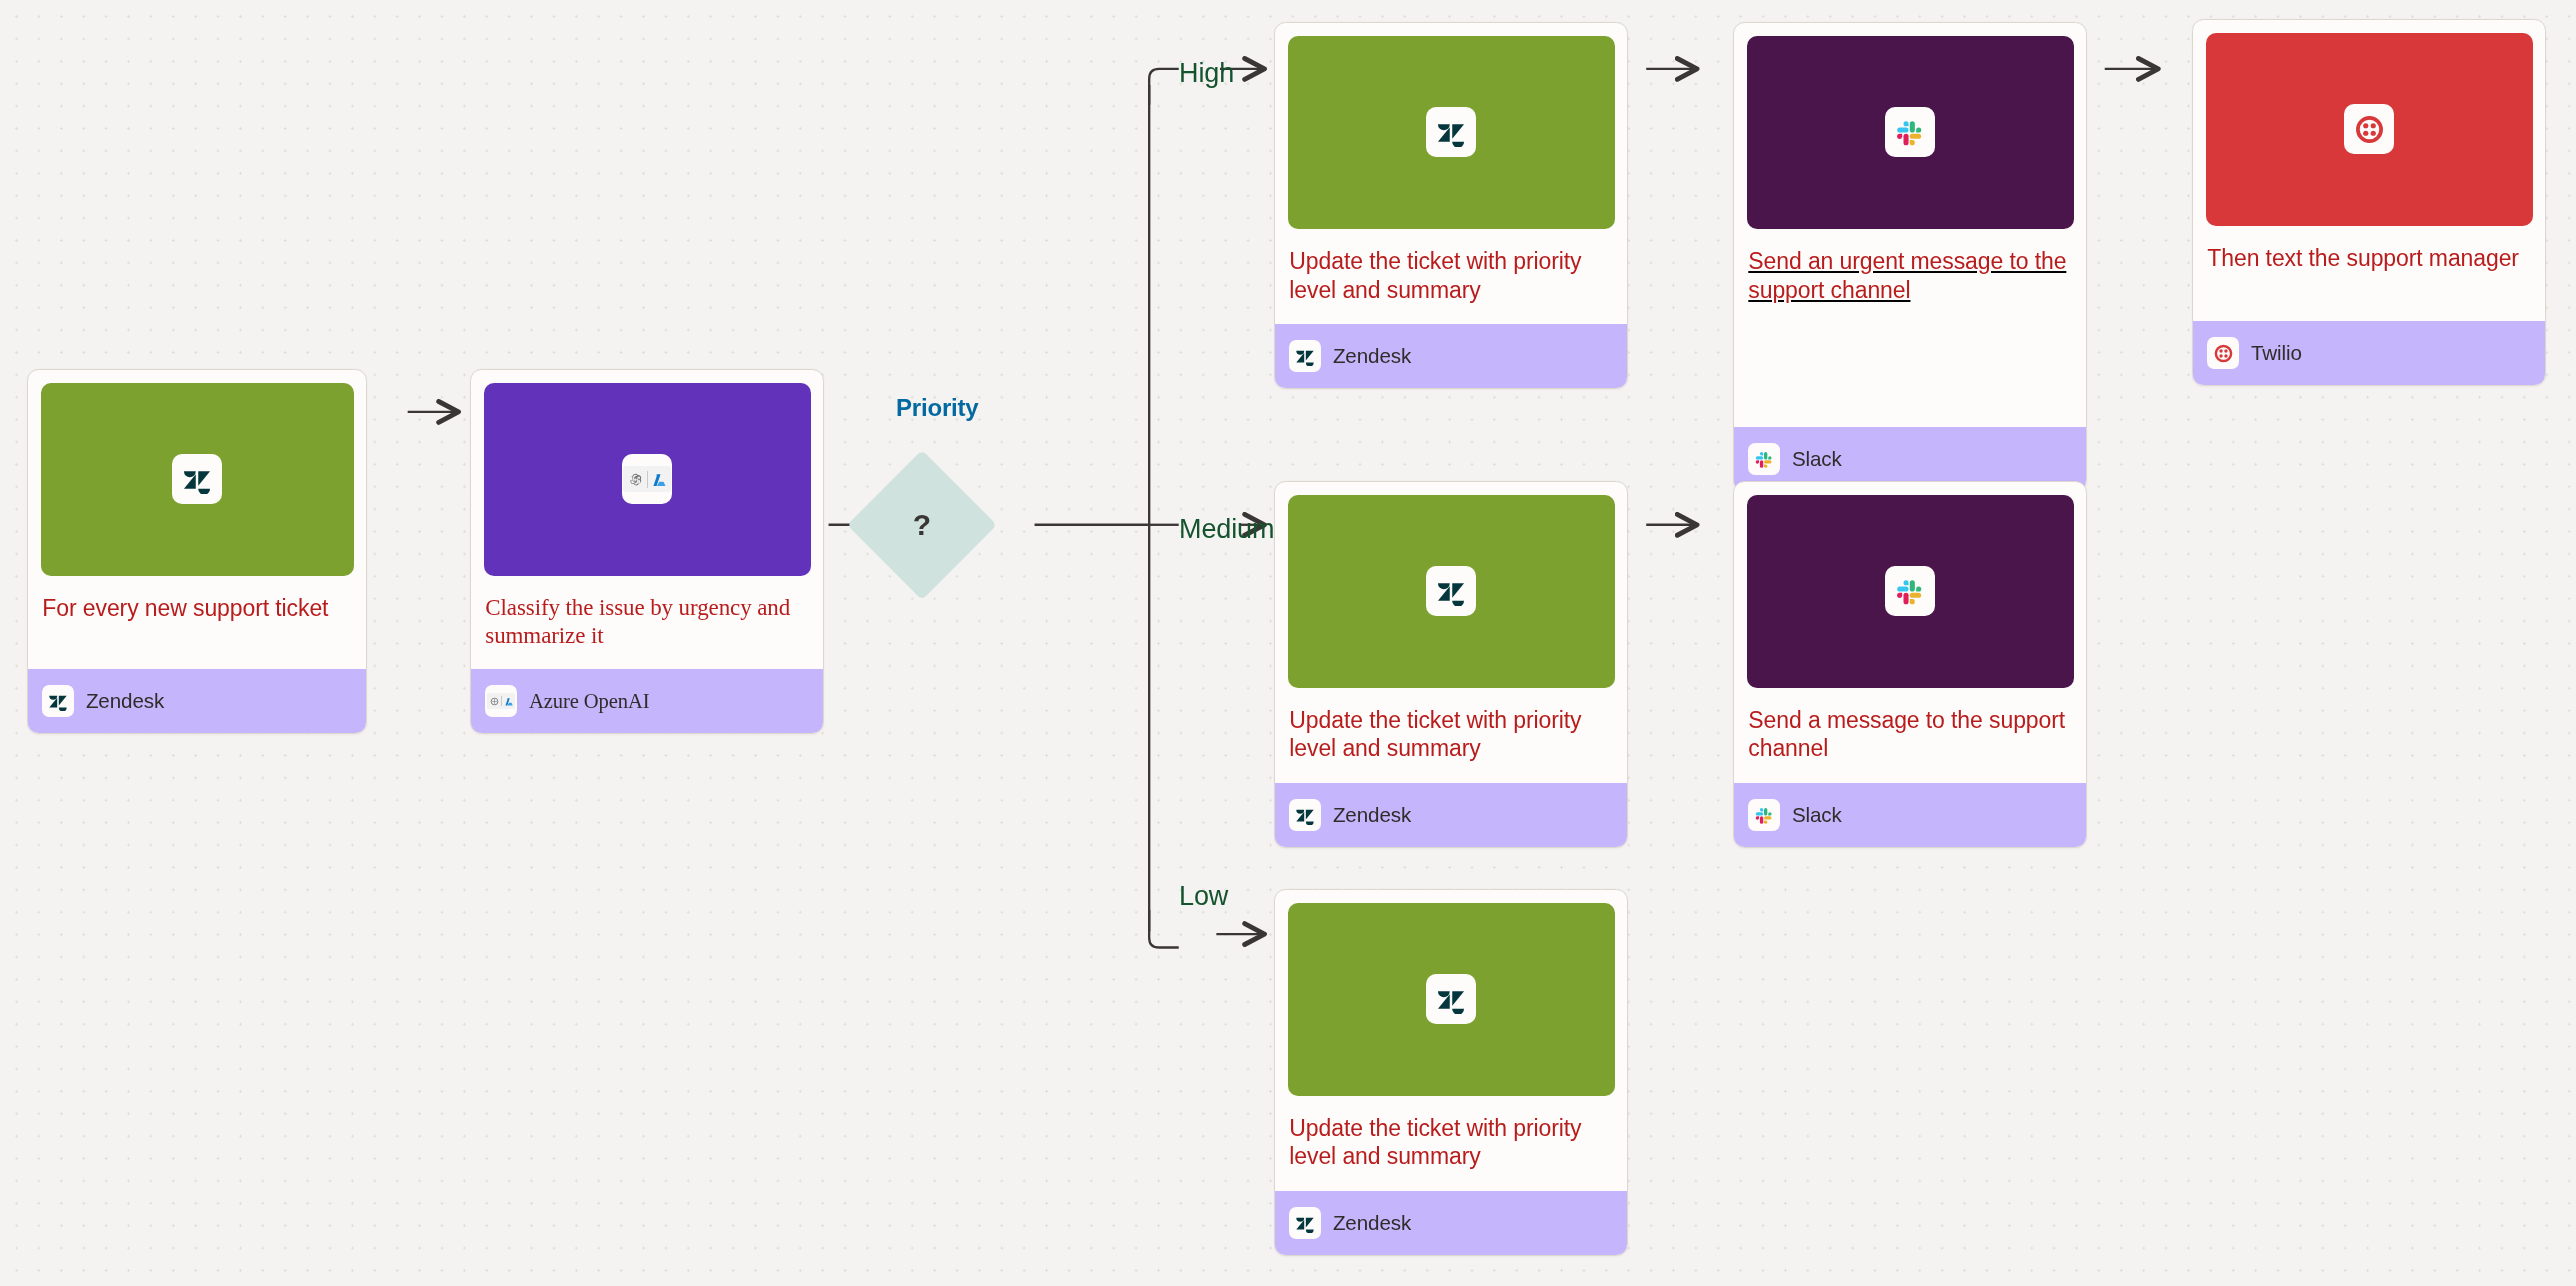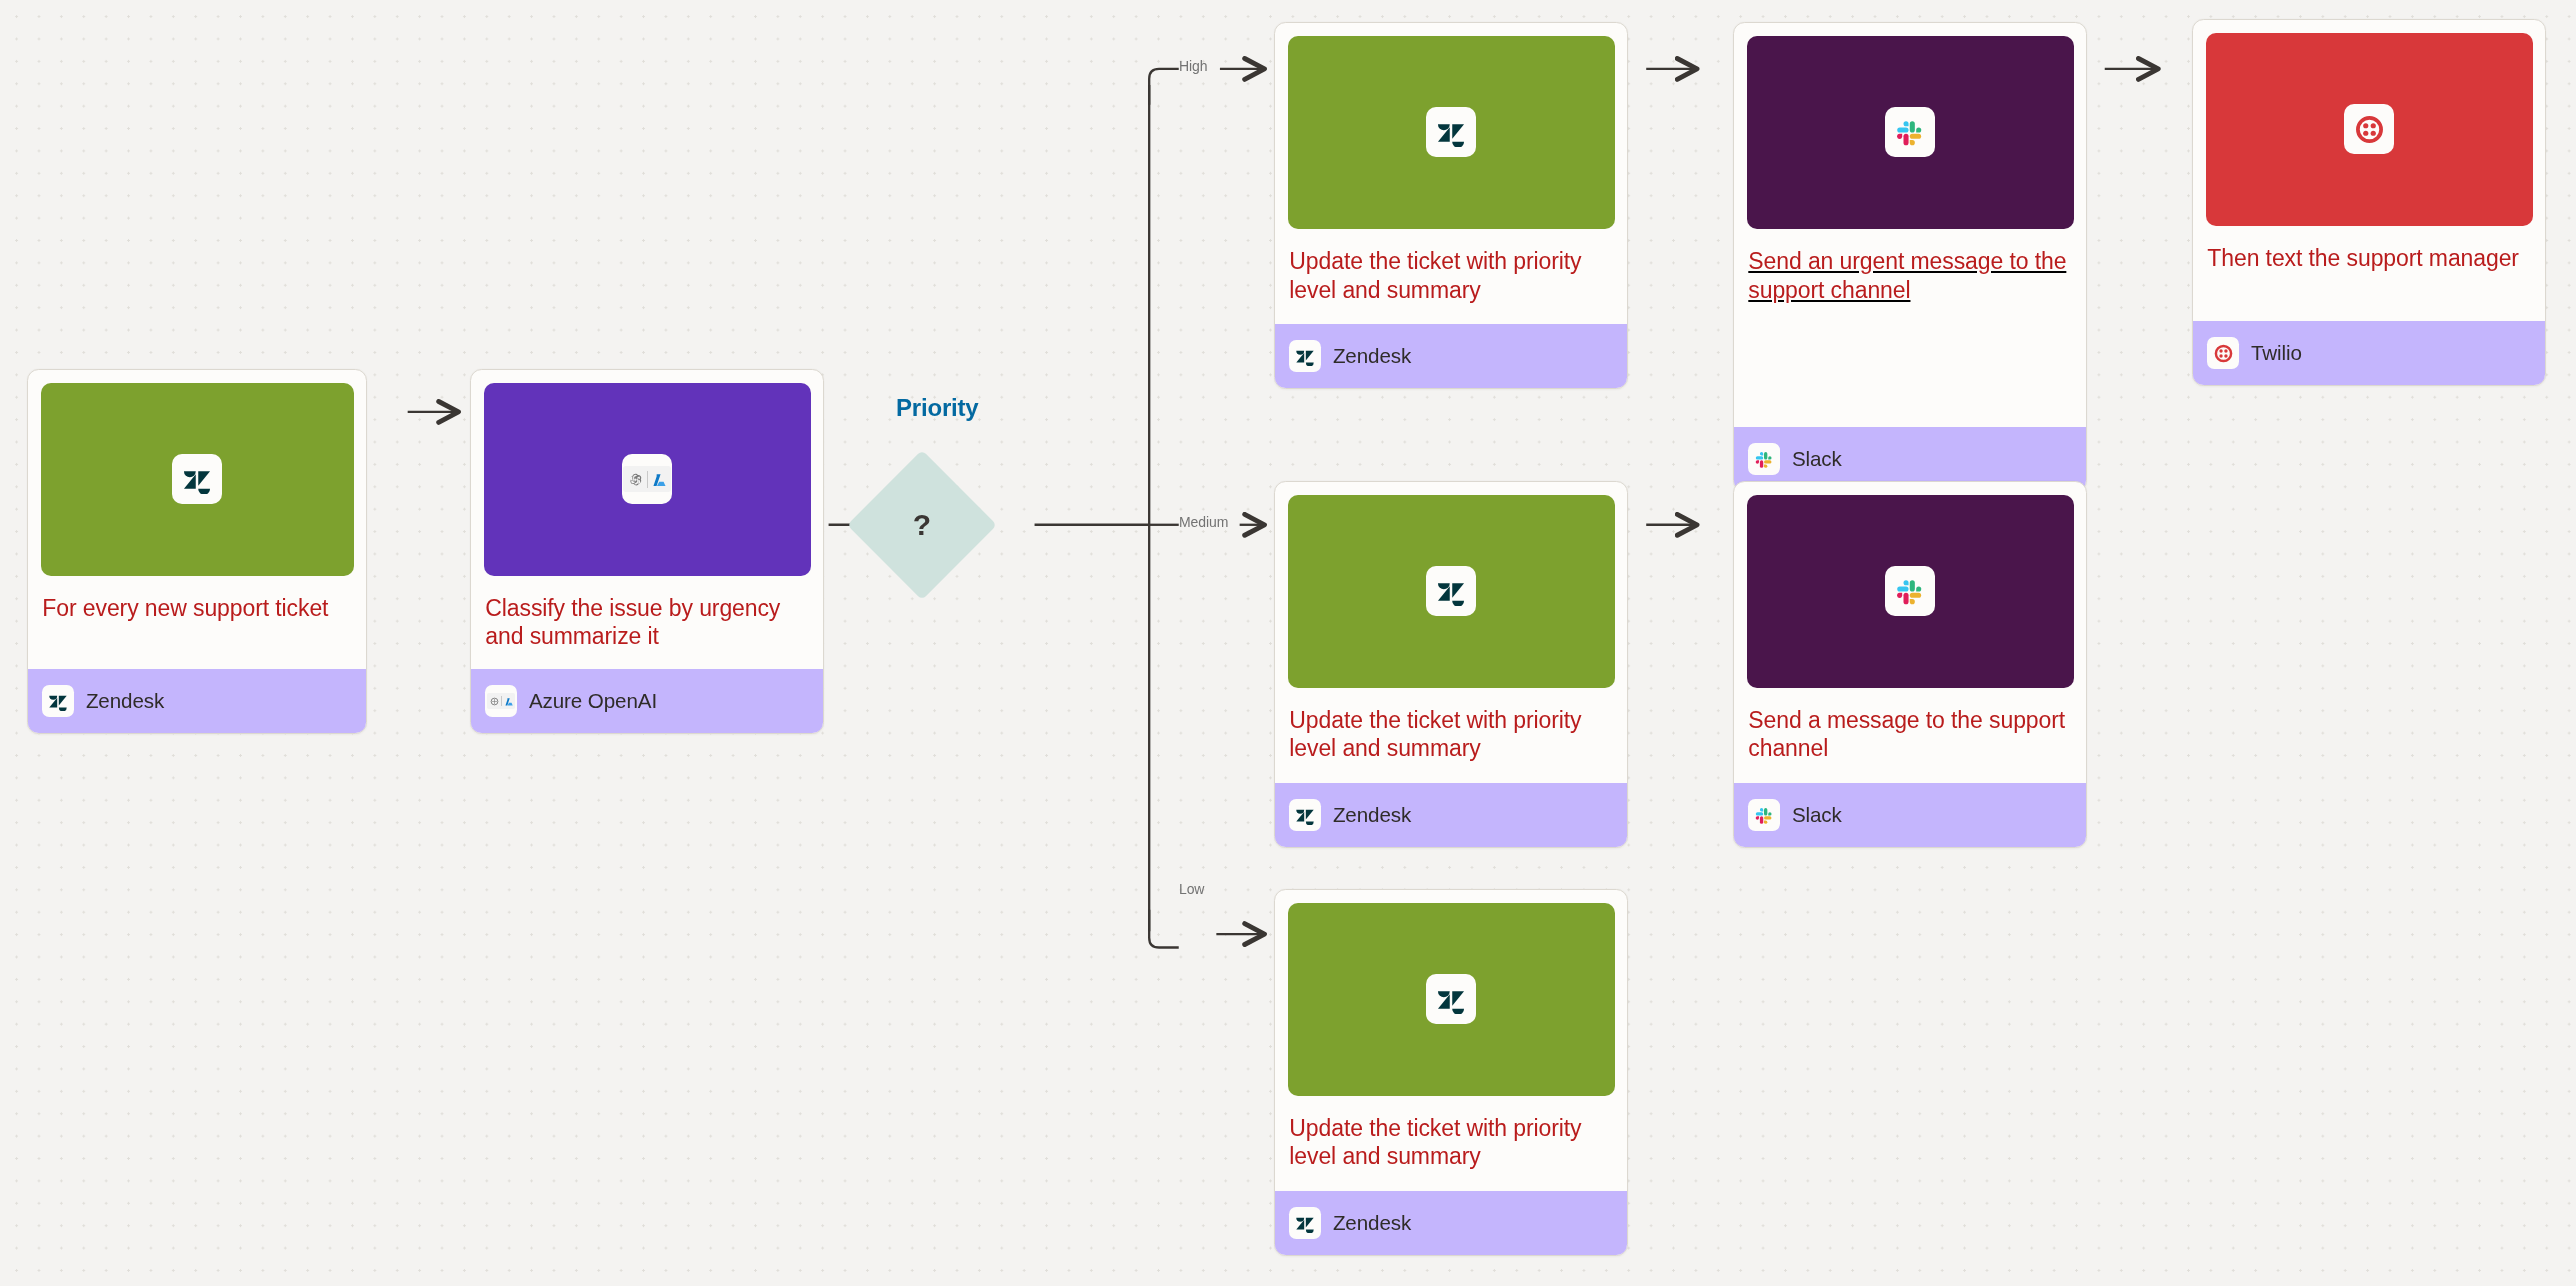--- a/index.html
+++ b/index.html
@@ -71,21 +71,21 @@
     display:flex;align-items:center;justify-content:center;
     font-size:30px;font-weight:bold;color:#3a3633;
   }
   .decision-title{
     position:absolute;
     font-size:24px;font-weight:bold;color:#0369a1;
     letter-spacing:-0.2px;
   }
   .branch-label{
     position:absolute;
-    font-size:14px;color:#737373;
+    font-size:27px;color:#14532d;
     letter-spacing:-0.1px;
     white-space:nowrap;
   }
   svg.wires{position:absolute;left:0;top:0;width:2576px;height:1286px;overflow:visible;}
 </style>
 </head>
 <body>
 
 <div class="canvas">
 
@@ -148,21 +148,21 @@
           <path d="M15.6,11.5 L15.6,28 L2.2,28 Z" fill="#03363d"></path>
           <path d="M2.2,8.2 A6.7,6.7 0 0 0 15.6,8.2 Z" fill="#03363d"></path>
           <path d="M18.4,24.7 L18.4,8.2 L31.8,8.2 Z" fill="#03363d"></path>
           <path d="M31.8,28 A6.7,6.7 0 0 1 18.4,28 Z" fill="#03363d"></path>
         </svg>
       </span>
       <span class="foot-label">Zendesk</span>
     </div>
   </div>
 
-  <div class="card" style="left:470px;top:369px;width:354px;height:365px;">
+  <div class="card" style="left:470px;top:369px;width:354px;height:365px;font-family:Liberation Serif, serif;">
     <div class="card-head" style="background:#6233ba;">
       <span class="chip chip-lg">
         <span style="display:flex;align-items:center;gap:3.6px;background:#f2f2f2;padding:4.5px 4.5px;border-radius:2.7px;">
           <svg width="15" height="15" viewBox="0 0 24 24">
               <path d="M12,2.6c-2.1,0-3.9,1.4-4.5,3.3C5.4,6.3,4,8.1,4,10.2c0,0.8,0.2,1.5,0.6,2.2C3.5,14,3.6,16.3,5,17.8 c1.1,1.2,2.7,1.7,4.2,1.4c0.9,1.4,2.5,2.2,4.1,2.2c2.1,0,3.9-1.4,4.5-3.3c1.9-0.5,3.3-2.2,3.3-4.3c0-0.8-0.2-1.5-0.6-2.2 c1.1-1.6,1-3.9-0.4-5.4C19,4.9,17.4,4.4,15.9,4.7C15,3.4,13.6,2.6,12,2.6z M12,4.3c1,0,1.9,0.4,2.5,1.1l-4,2.3 c-0.4,0.2-0.6,0.6-0.6,1v5.2l-1.7-1V8.1C8.2,6,9.9,4.3,12,4.3z M16.5,6.3c1.2,0.2,2.2,1.1,2.6,2.3c0.3,1-0.1,2-0.6,2.7l-4-2.3 l4.5-2.6L16.5,6.3z M7,6.7l0,4.7c0,0.4,0.2,0.8,0.6,1l4.5,2.6l-1.7,1l-4.5-2.6c-1.8-1-2.4-3.3-1.4-5.1C4.9,7.5,5.9,6.8,7,6.7z M14.6,9.8l1.7,1v5.2c0,2.1-1.7,3.8-3.8,3.8c-1,0-1.9-0.4-2.5-1.1l4-2.3c0.4-0.2,0.6-0.6,0.6-1V9.8z M12,10.2l1.8,1v2.1l-1.8,1 l-1.8-1v-2.1L12,10.2z M17.5,12.2l0.2,0.1c1.8,1,2.4,3.3,1.4,5.1c-0.5,0.9-1.4,1.5-2.5,1.7l0-4.7c0-0.4-0.2-0.8-0.6-1L17.5,12.2z M8.3,13.4l4,2.3l-4.5,2.6c-1.2-0.2-2.2-1.1-2.6-2.3c-0.3-1,0.1-2,0.6-2.7L8.3,13.4z" fill="#7a7a7a"></path>
             </svg>
           <span style="width:0.9px;height:17px;background:#c9c9c9;display:block;"></span>
           <svg width="15" height="15" viewBox="0 0 24 24">
               <path d="M9.1,3.4h6.2l-6.4,19h-5l5.1-15.2L9.1,3.4z" fill="#0f7ac7"></path>
               <path d="M13.2,15.5h6.9l3.1,6.9H9.5L13.2,15.5z" fill="#3aa0e8"></path>

